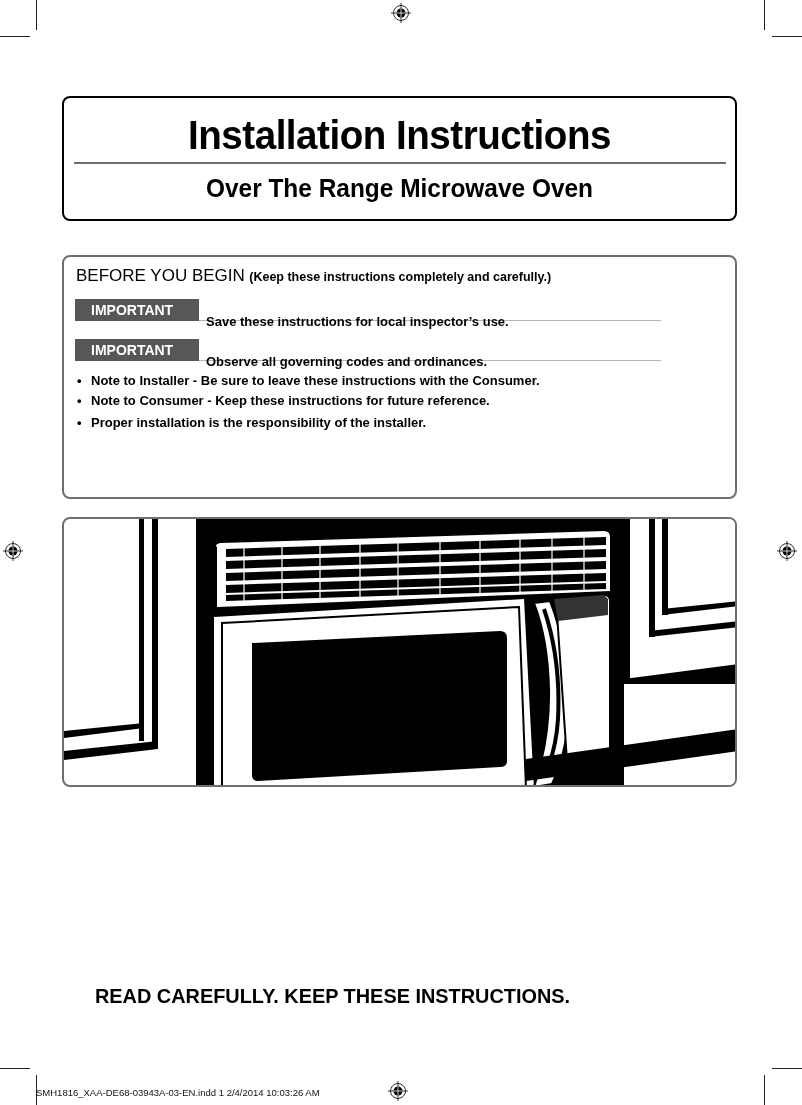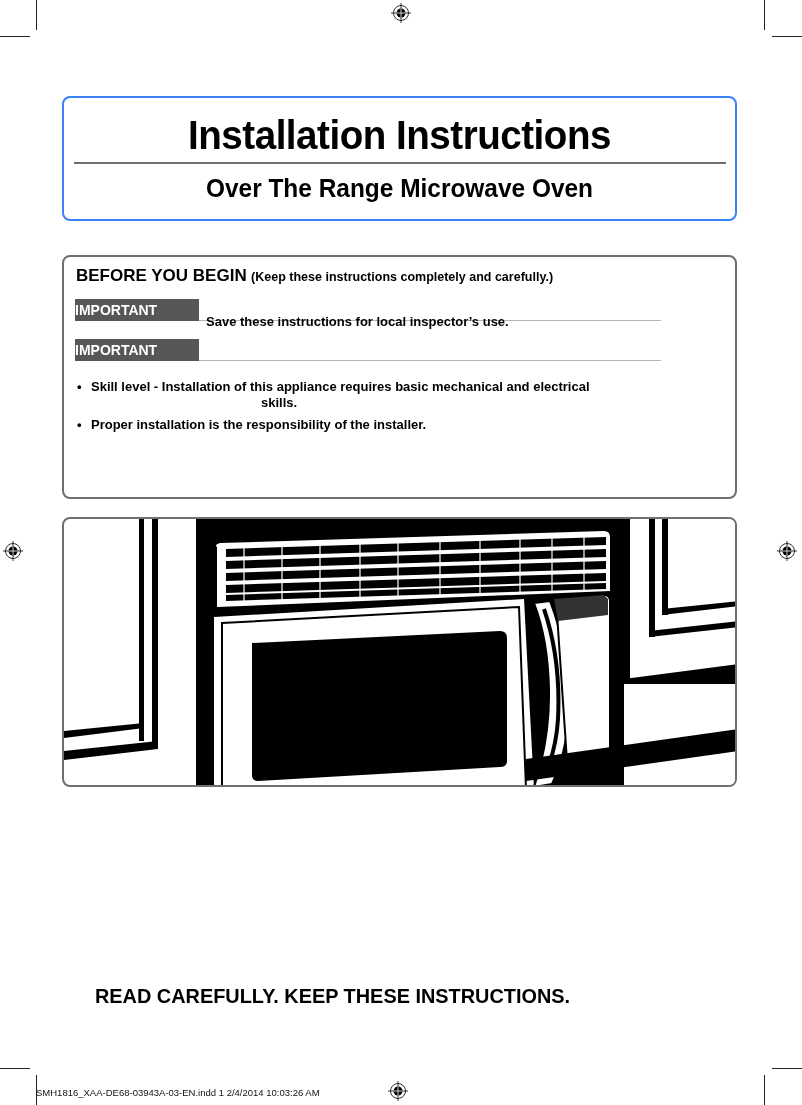--- a/index.html
+++ b/index.html
@@ -4,44 +4,44 @@
   <style>
     * { box-sizing: border-box; margin: 0; padding: 0; }
     html, body { width: 802px; height: 1105px; background: #ffffff; overflow: hidden; }
     body { position: relative; font-family: "Liberation Sans", sans-serif; color: #000; }
 
     .crop { position: absolute; background: #222; }
     .reg { position: absolute; width: 20px; height: 20px; }
 
     .title-box {
       position: absolute; left: 62px; top: 96px; width: 675px; height: 125px;
-      border: 2px solid #3b82f6; border-radius: 8px;
+      border: 2px solid #000000; border-radius: 8px;
     }
     .title-main {
       position: absolute; left: 0; right: 0; top: 14px; text-align: center;
       font-size: 41px; font-weight: bold; letter-spacing: -0.5px; transform: scaleX(0.94);
     }
     .title-rule { position: absolute; left: 10px; right: 9px; top: 64px; height: 2px; background: #6f6f6f; }
     .title-sub {
       position: absolute; left: 0; right: 0; top: 75px; text-align: center;
       font-size: 26px; font-weight: bold; transform: scaleX(0.94);
     }
 
     .begin-box {
       position: absolute; left: 62px; top: 255px; width: 675px; height: 244px;
       border: 2px solid #6f6f6f; border-radius: 8px;
     }
     .begin-heading { position: absolute; left: 12px; top: 9px; white-space: nowrap; }
-    .begin-heading .big { font-size: 17px; font-weight: bold; }
+    .begin-heading .big { font-size: 17px; font-weight: normal; }
     .begin-heading .small { font-size: 12.5px; font-weight: bold; }
 
     .imp-row { position: absolute; left: 11px; width: 586px; height: 22px; border-bottom: 1.5px solid #b5b5b5; }
     .imp-badge {
       position: absolute; left: 0; top: 0; width: 124px; height: 22px; background: #575757;
-      color: #fff; font-weight: bold; font-size: 14px; line-height: 22px; padding-left: 0;
+      color: #fff; font-weight: bold; font-size: 14px; line-height: 22px; padding-left: 16px;
     }
     .imp-text { position: absolute; left: 131px; top: 12px; font-size: 13px; font-weight: bold; line-height: 22px; white-space: nowrap; }
 
     .bullets { position: absolute; left: 12px; top: 116px; width: 600px; list-style: none; }
     .bullets li { position: relative; padding-left: 15px; font-size: 13px; font-weight: bold; line-height: 16px; margin-bottom: 3.5px; }
     .bullets li::before { content: "•"; position: absolute; left: 1px; top: 0; }
     .bullets li .cont { display: block; padding-left: 170px; }
 
     .img-box {
       position: absolute; left: 62px; top: 517px; width: 675px; height: 270px;
@@ -110,27 +110,26 @@
     <span class="big">BEFORE YOU BEGIN</span>
     <span class="small">(Keep these instructions completely and carefully.)</span>
   </div>
 
   <div class="imp-row" style="top:42px;">
     <span class="imp-badge">IMPORTANT</span>
     <span class="imp-text">Save these instructions for local inspector’s use.</span>
   </div>
   <div class="imp-row" style="top:82px;">
     <span class="imp-badge">IMPORTANT</span>
+    <span class="imp-text">Observe all governing codes and ordinances.</span>
   </div>
 
   <ul class="bullets">
-    <li style="margin-top:6px;">
-      <span>Skill level  -  Installation of this appliance requires basic mechanical and electrical</span>
-      <span class="cont">skills.</span>
-    </li>
+    <li><span>Note to Installer  -  Be sure to leave these instructions with the Consumer.</span></li>
+    <li><span>Note to Consumer  -  Keep these instructions for future reference.</span></li>
     <li style="margin-top:6px;"><span>Proper installation is the responsibility of the installer.</span></li>
   </ul>
 </div>
 
 <div class="img-box">
   <svg width="675" height="270" viewBox="0 0 675 270">
 
     <g>
       <rect x="75" y="0" width="5" height="222" fill="#000"></rect>
       <rect x="88" y="0" width="6" height="230" fill="#000"></rect>

